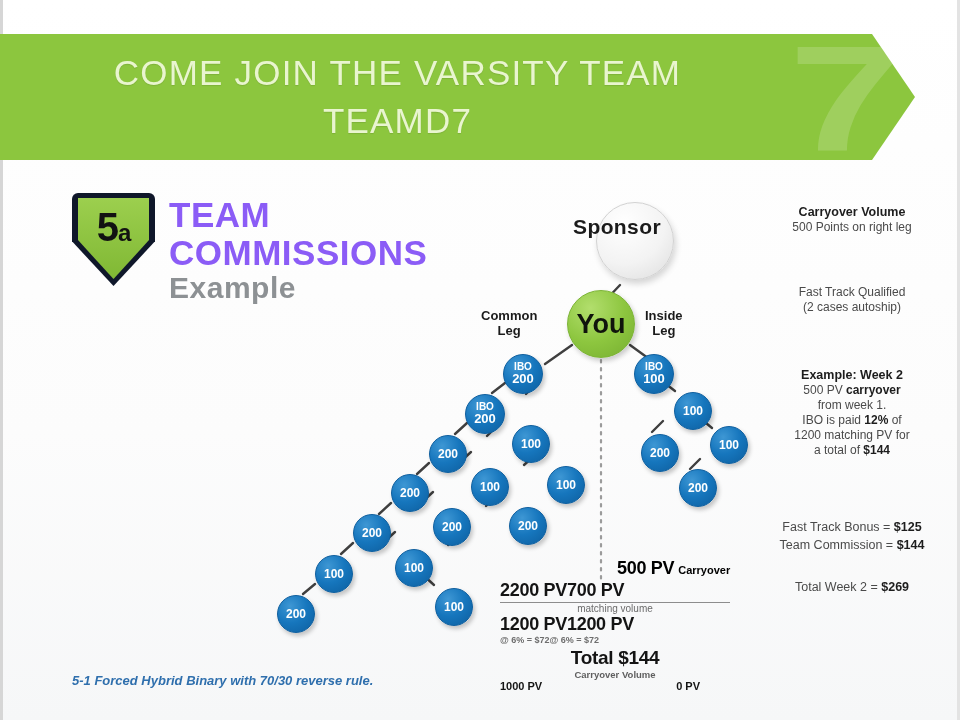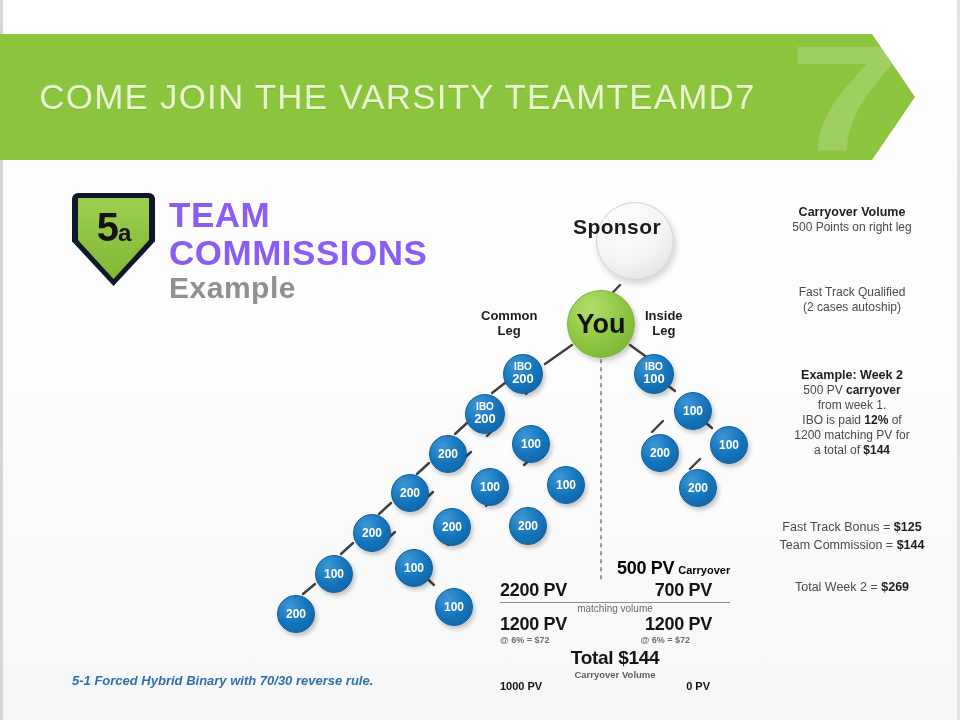--- a/index.html
+++ b/index.html
@@ -58,21 +58,21 @@
     font-family: "Liberation Sans", sans-serif;
     letter-spacing: -6px;
     transform: scaleX(1.35);
     transform-origin: right center;
     pointer-events: none;
   }
   #banner-text {
     position: absolute;
     left: 0; right: 120px; top: 0; bottom: 0;
     display: flex;
-    flex-direction: row;
+    flex-direction: column;
     align-items: center;
     justify-content: center;
     text-align: center;
   }
   .banner-line {
     color: #e9f5cf;
     font-size: 35px;
     font-weight: normal;
     letter-spacing: 1.2px;
     line-height: 48px;
@@ -225,21 +225,21 @@
 
   
   #calc {
     position: absolute;
     left: 500px;
     top: 558px;
     width: 230px;
     font-family: "Liberation Sans", sans-serif;
     color: #141414;
   }
-  .calc-row { display: flex; justify-content: space-between; align-items: baseline; }
+  .calc-row { display: flex; align-items: baseline; }
   .calc-big { font-size: 18px; font-weight: bold; letter-spacing: -0.3px; }
   .calc-small-inline { font-size: 11px; font-weight: bold; margin-left: 4px; }
   .calc-note { font-size: 10px; color: #6b6b6b; text-align: center; font-weight: normal; }
   .calc-rule { border-top: 1px solid #8d8d8d; margin: 1px 0 0 0; }
   .calc-sub { font-size: 9px; color: #6d6d6d; font-weight: bold; }
   .calc-total { text-align: center; font-size: 19px; font-weight: bold; margin-top: 2px; letter-spacing: -0.3px;}
   .calc-cov-label { text-align: center; font-size: 9.5px; color: #5f5f5f; font-weight: bold; }
   .calc-cov-row { display: flex; justify-content: space-between; font-size: 11px; font-weight: bold; }
 
   #carry-top { position: absolute; left: 617px; top: 558px; white-space: nowrap; }
@@ -445,19 +445,19 @@
       <span class="calc-big" style="margin-right:18px;">1200 PV</span>
     </div>
     <div class="calc-row">
       <span class="calc-sub">@ 6% = $72</span>
       <span class="calc-sub" style="margin-right:40px;">@ 6% = $72</span>
     </div>
     <div class="calc-total">Total $144</div>
     <div class="calc-cov-label">Carryover Volume</div>
     <div class="calc-cov-row">
       <span>1000 PV</span>
-      <span style="margin-right:20px;">0 PV</span>
+      <span style="margin-right:30px;">0 PV</span>
     </div>
   </div>
 
   <div id="footer-note">5-1 Forced Hybrid Binary with 70/30 reverse rule.</div>
 
 </div>
 
 </body></html>

